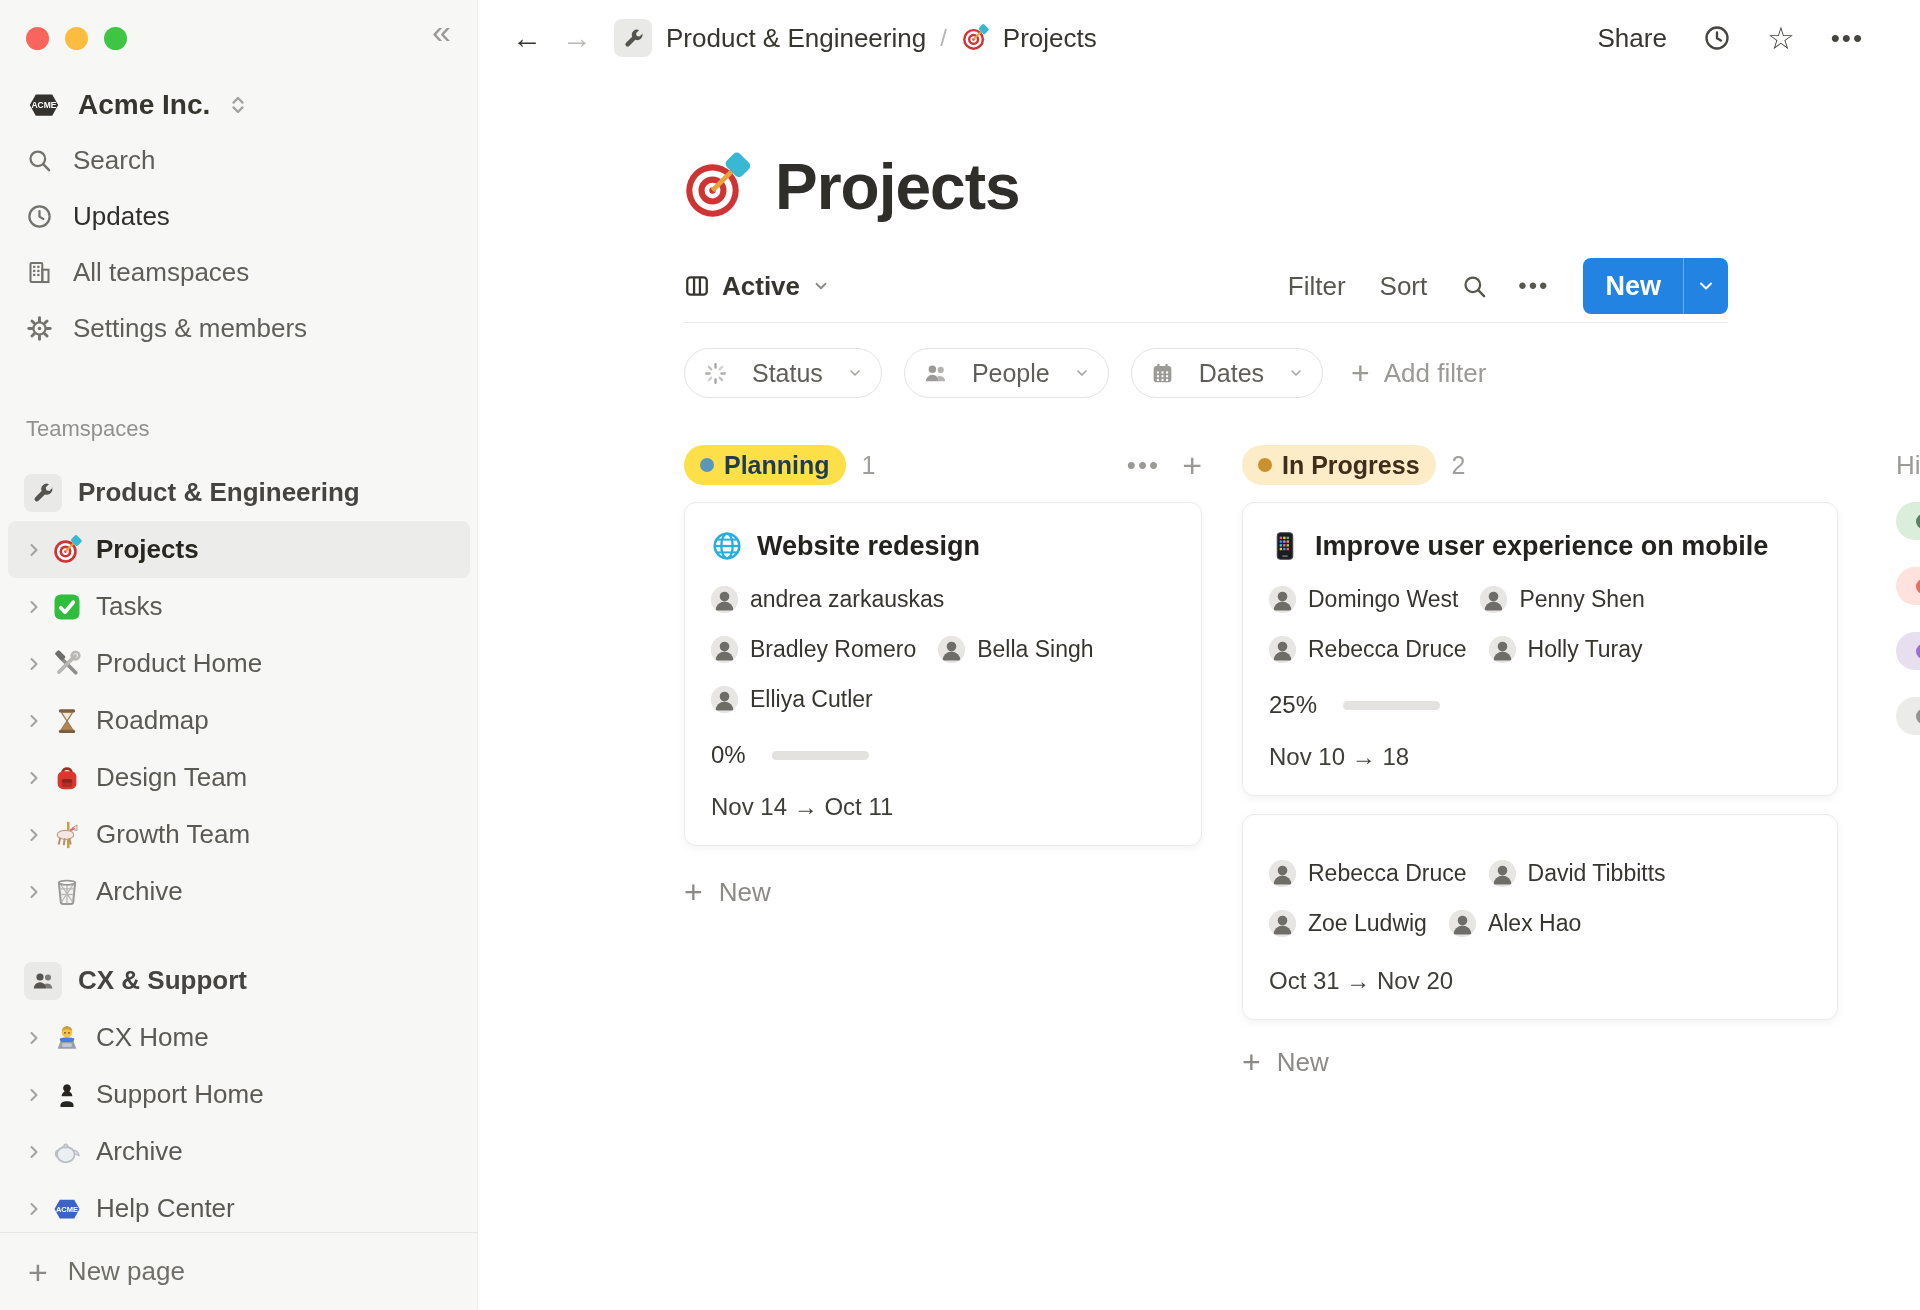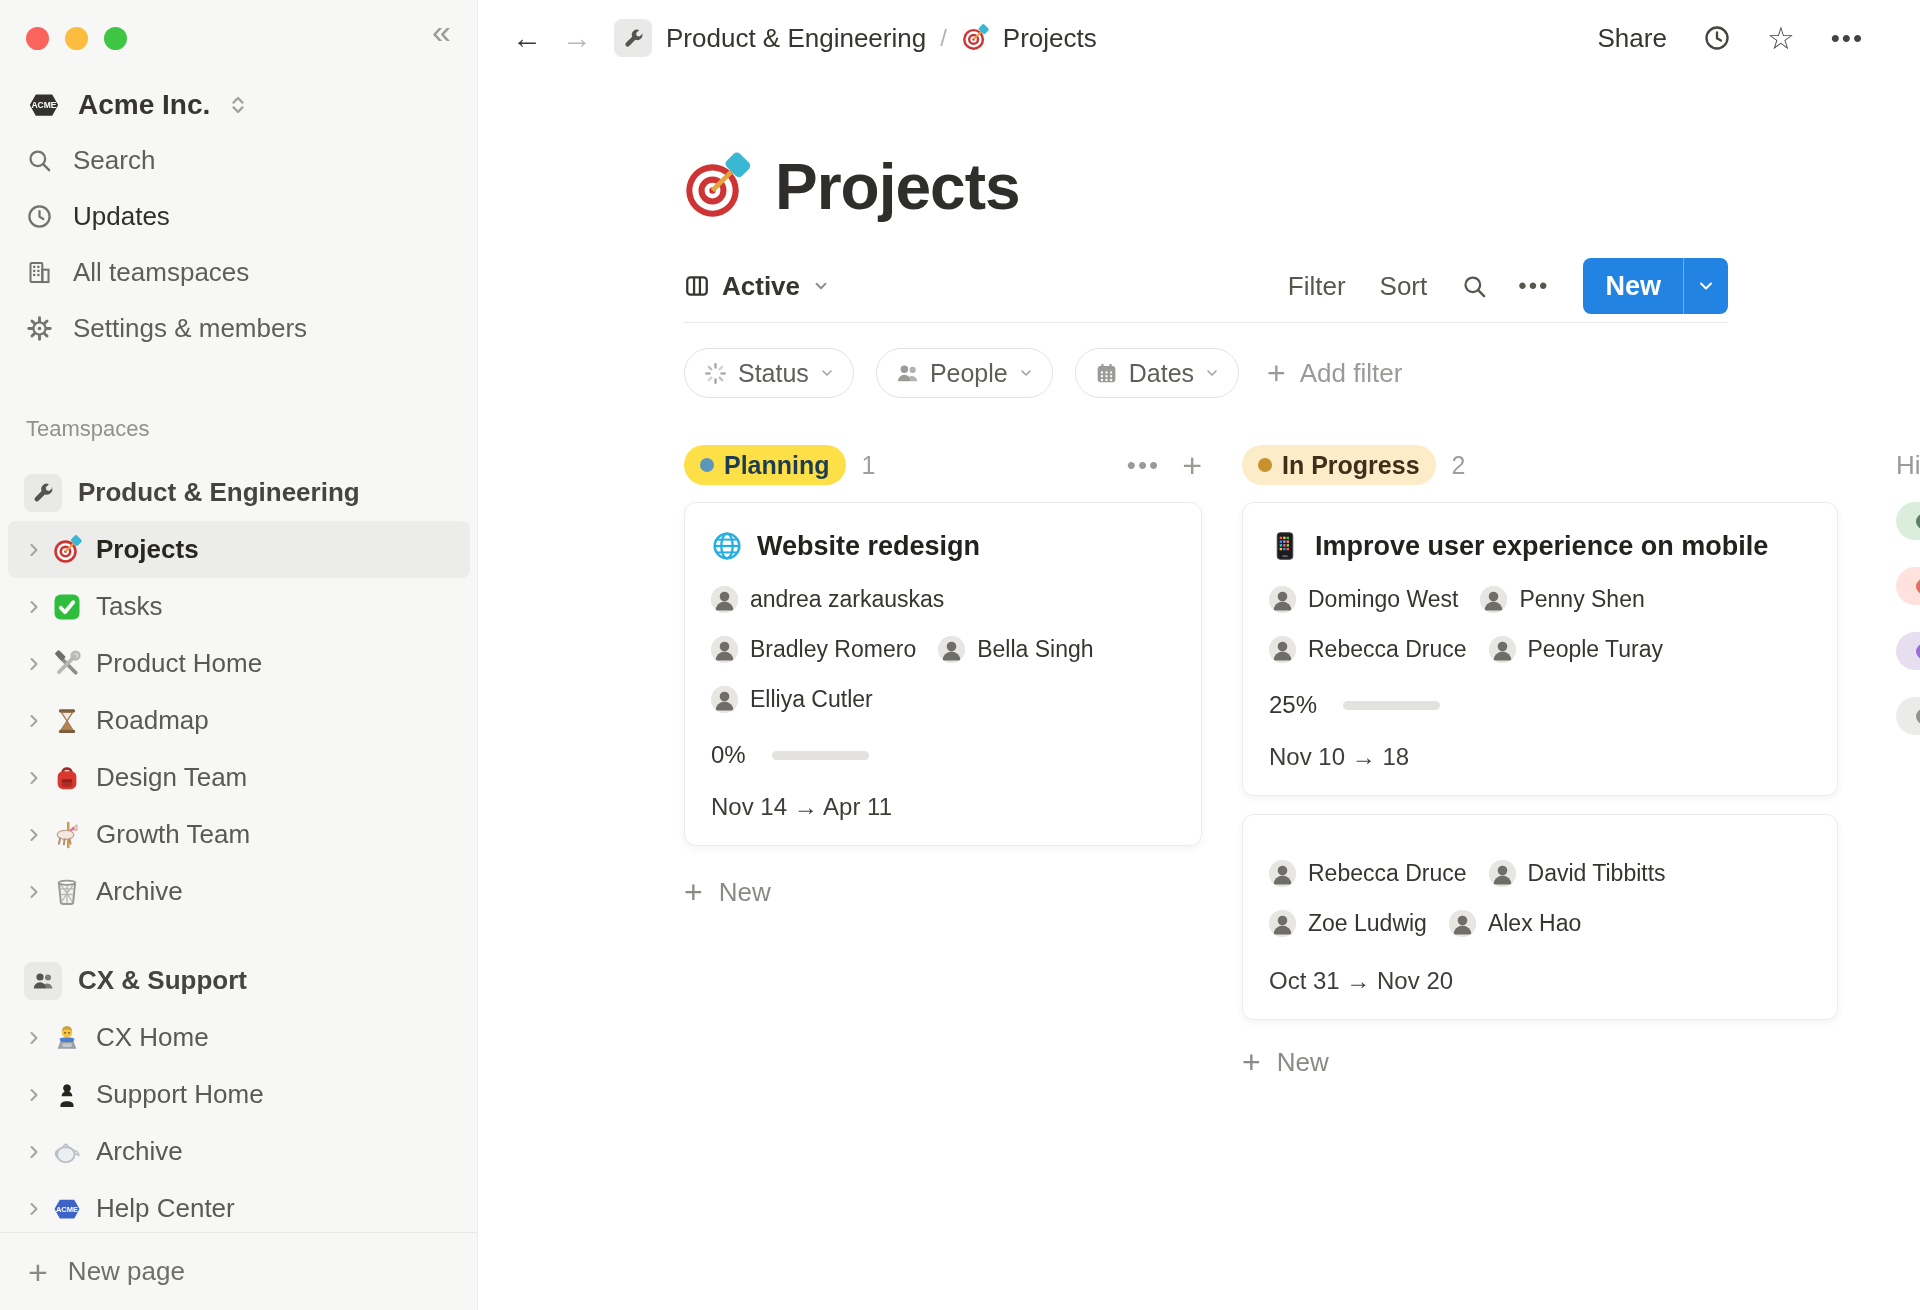--- a/index.html
+++ b/index.html
@@ -70,21 +70,21 @@
   .vb-text{font-size:26px;color:#57564f;margin-left:34px;cursor:pointer;}
   .vb-ic{margin-left:34px;color:#57564f;cursor:pointer;}
   .vb-ic svg{width:27px;height:27px;}
   .vb-dots{font-size:24px;letter-spacing:2px;color:#57564f;margin-left:30px;cursor:pointer;}
   .new-btn{margin-left:34px;height:56px;border-radius:8px;display:flex;align-items:stretch;color:#fff;overflow:hidden;cursor:pointer;}
   .new-btn .nb-main{display:flex;align-items:center;padding:0 22px;font-size:27px;font-weight:700;}
   .new-btn .nb-chev{display:flex;align-items:center;padding:0 12px;border-left:1px solid rgba(255,255,255,0.35);}
   .new-btn .nb-chev svg{width:20px;height:20px;}
   
   .filter-bar{margin:25px 0 0 206px;display:flex;align-items:center;gap:22px;height:50px;}
-  .fchip{display:flex;align-items:center;gap:10px;height:50px;border:1.5px solid #e4e3e1;border-radius:26px;
+  .fchip{display:flex;align-items:center;gap:24px;height:50px;border:1.5px solid #e4e3e1;border-radius:26px;
          padding:0 18px 0 18px;box-sizing:border-box;cursor:pointer;background:#fff;}
   .fchip svg.cic{width:25px;height:25px;color:#9b9a97;}
   .fchip .clabel{font-size:25px;color:#5f5e59;}
   .fchip .vchev{width:16px;height:16px;color:#a3a29e;}
   .add-filter{display:flex;align-items:center;gap:14px;color:#9b9a97;cursor:pointer;margin-left:6px;}
   .add-filter .plus{font-size:32px;line-height:1;font-weight:400;}
   .add-filter span{font-size:26px;}
   
   .board{margin:46px 0 0 206px;display:flex;gap:40px;align-items:flex-start;}
   .col{flex:none;}
@@ -667,21 +667,21 @@
                       </svg>
                     </span>
                   <span class="pname">Elliya Cutler</span>
                 </span>
               </div>
             </div>
             <div class="progress-row">
               <span class="progress-label">0%</span>
               <span class="track"><span class="fill" style="background: rgb(108, 155, 125); width: 0%;"></span></span>
             </div>
-            <div class="dates">Nov 14 → Apr 11</div>
+            <div class="dates">Nov 14 → Oct 11</div>
           </article>
         </div>
         <div class="col-new">
           <span class="plus">+</span>
           <span>New</span>
         </div>
       </section>
 
       <section class="col col2">
         <div class="col-header">
@@ -726,21 +726,21 @@
                       </svg>
                     </span>
                   <span class="pname">Rebecca Druce</span>
                 </span>
                 <span class="person">
                   <span class="avatar">
                       <svg>
                         <use href="#i-person"></use>
                       </svg>
                     </span>
-                  <span class="pname">People Turay</span>
+                  <span class="pname">Holly Turay</span>
                 </span>
               </div>
             </div>
             <div class="progress-row">
               <span class="progress-label">25%</span>
               <span class="track"><span class="fill" style="background: rgb(108, 155, 125); width: 25%;"></span></span>
             </div>
             <div class="dates">Nov 10 → 18</div>
           </article>
 

